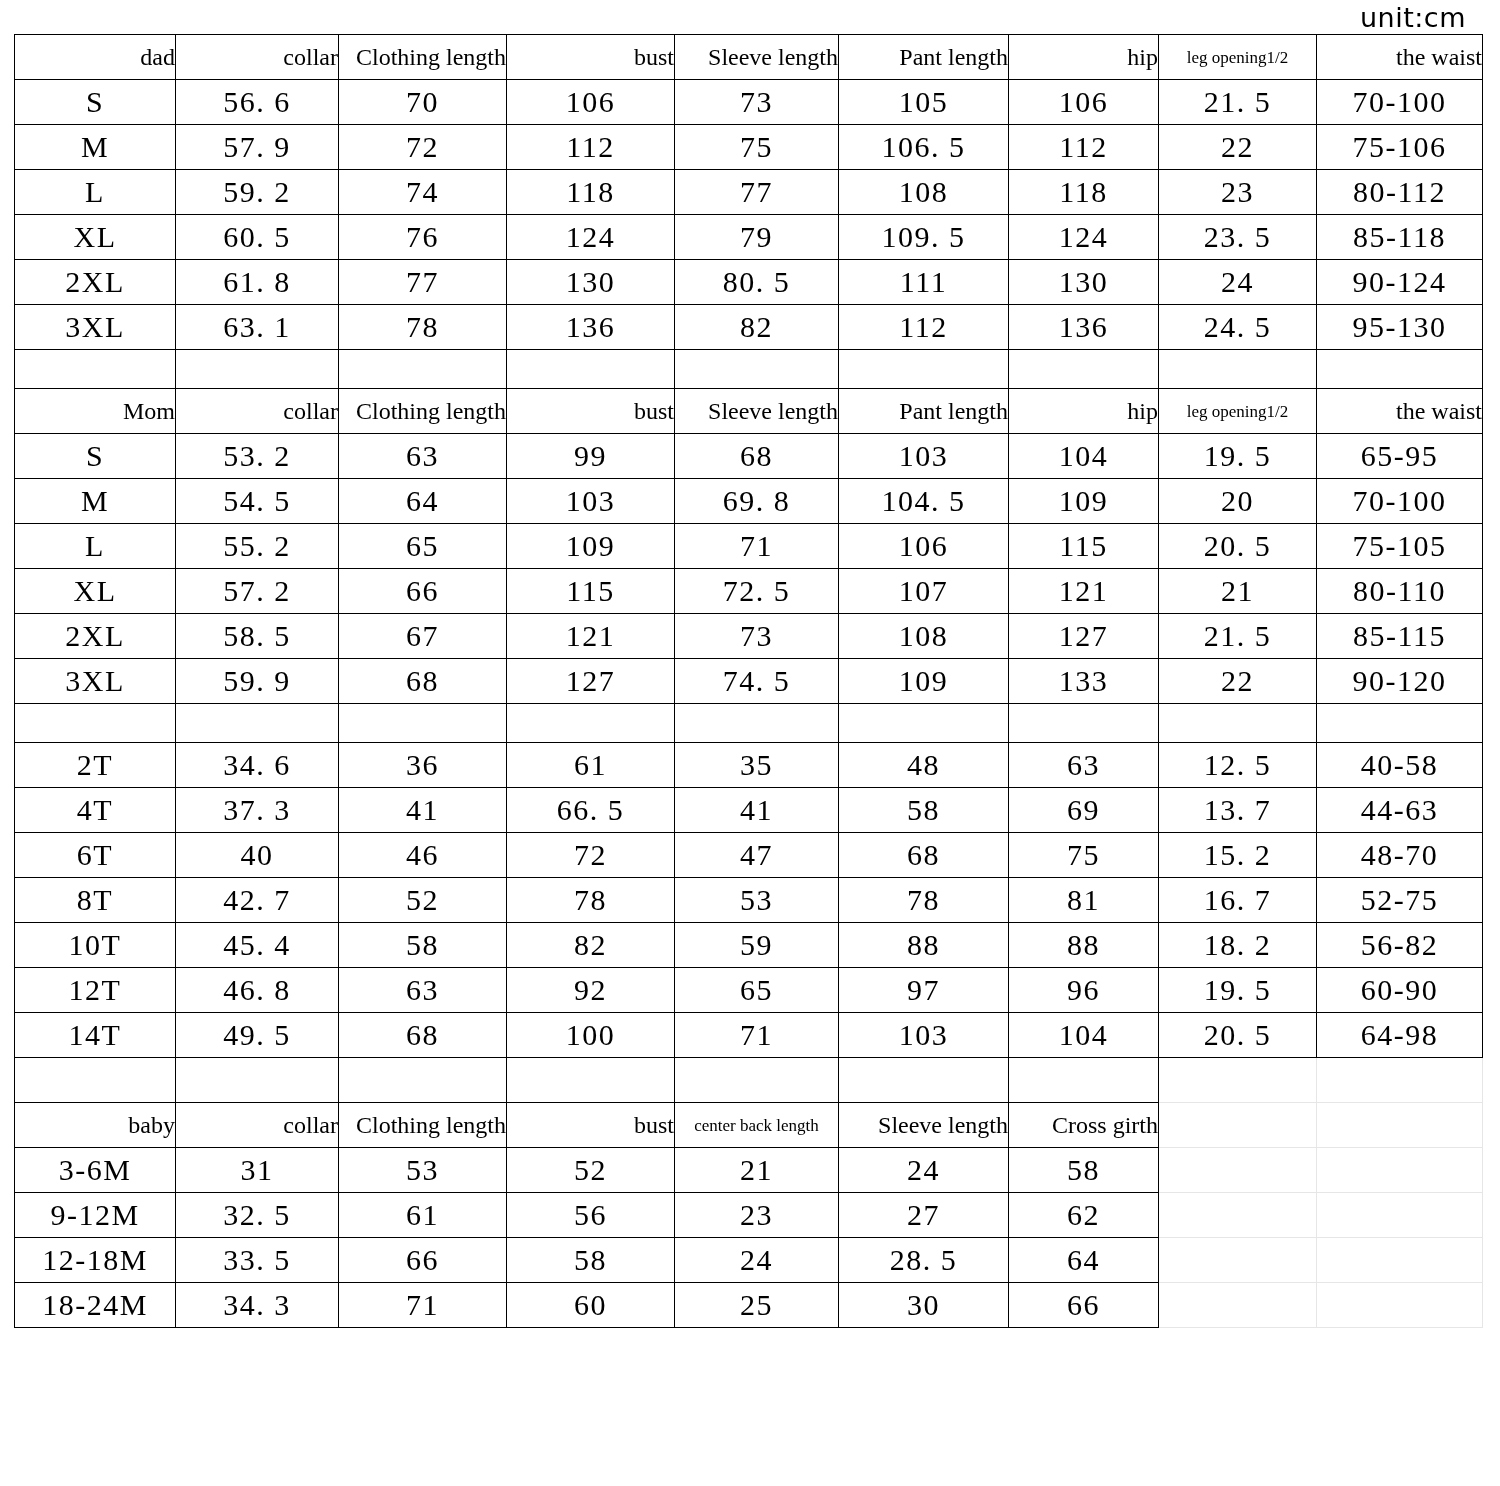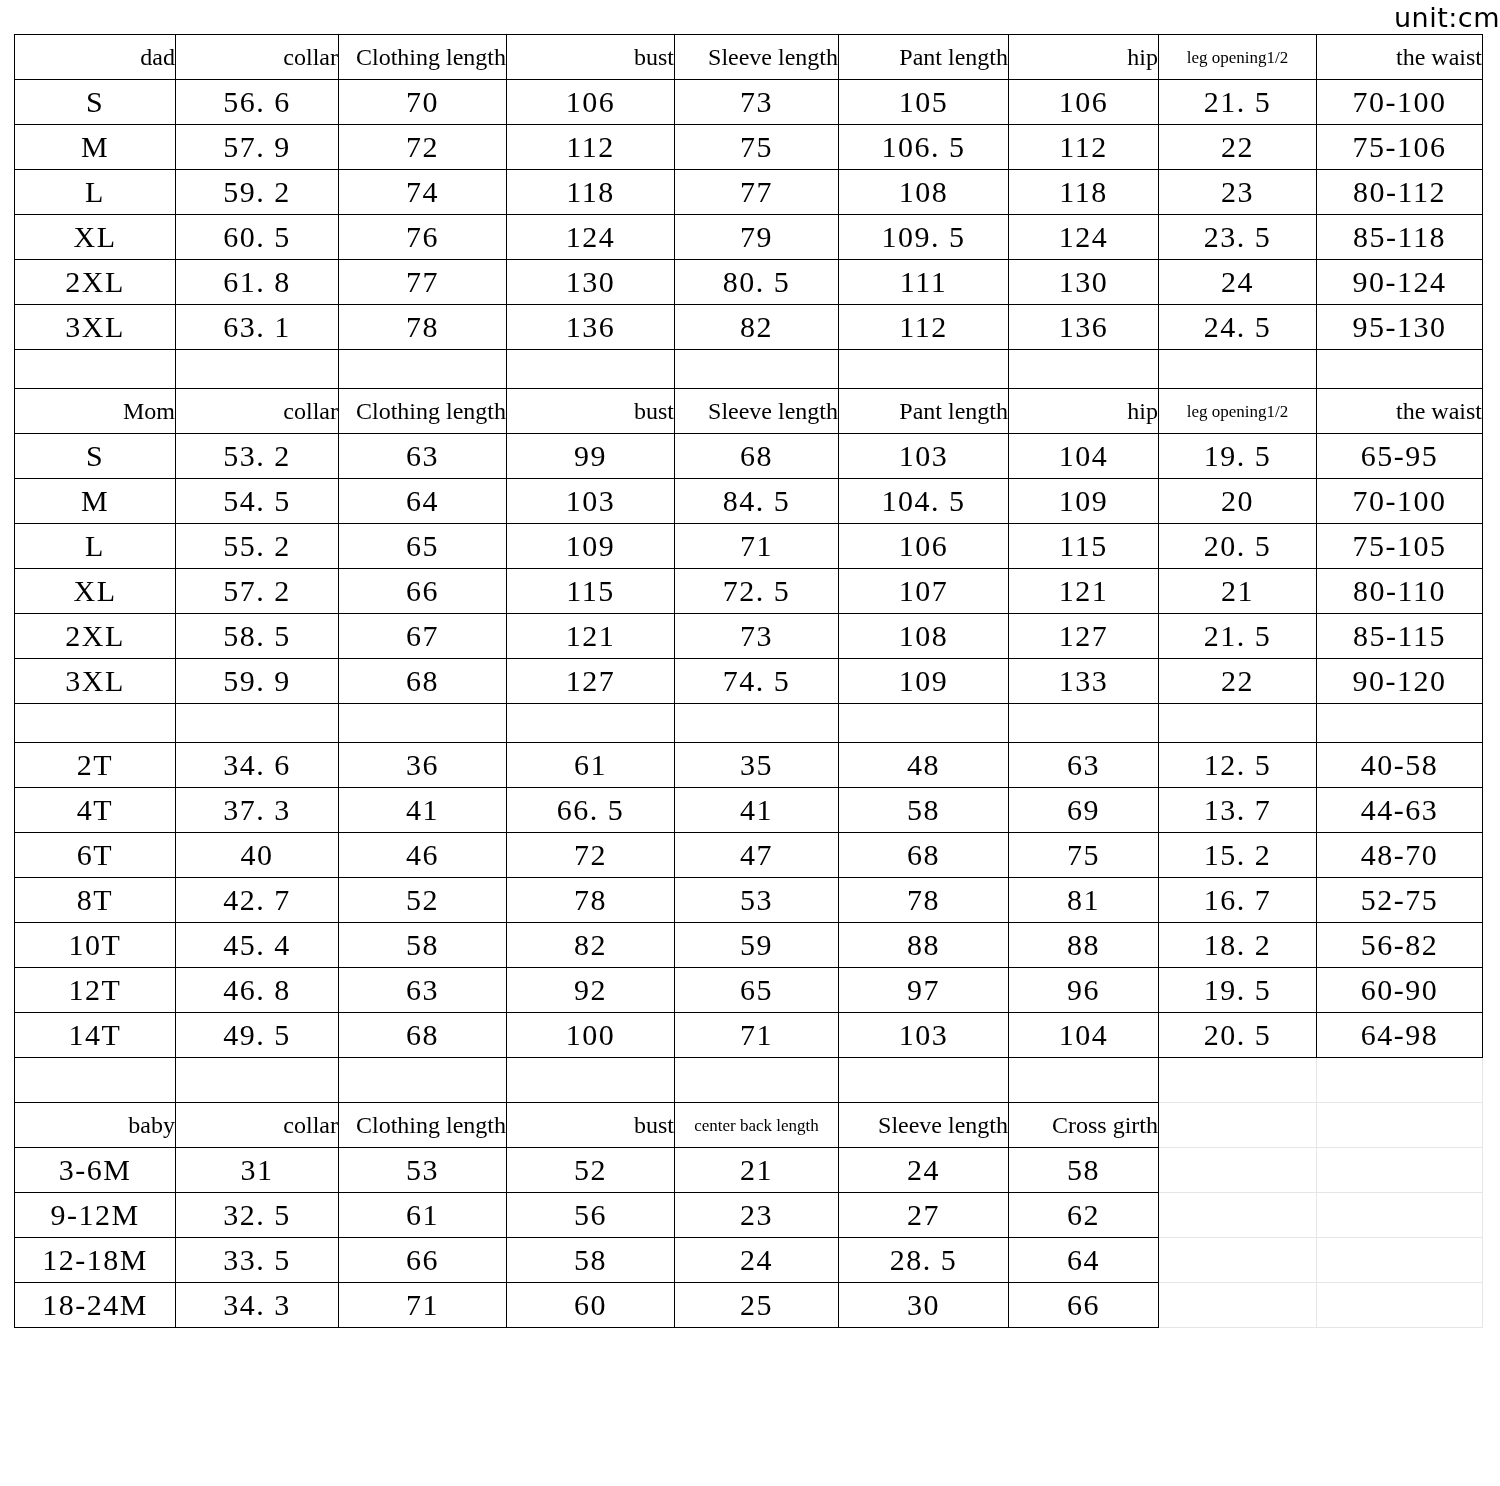--- a/index.html
+++ b/index.html
@@ -18,20 +18,21 @@
     position: relative;
     width: 1500px;
     height: 1486px;
     box-sizing: border-box;
   }
   .unit-row {
     height: 34px;
     display: flex;
     align-items: center;
     justify-content: flex-end;
+    padding-right: 34px;
     font-family: "DejaVu Sans", sans-serif;
     font-size: 27px;
     letter-spacing: 0.5px;
   }
   table.size-table {
     border-collapse: collapse;
     table-layout: fixed;
     width: 1468px;
     margin-left: 14px;
   }
@@ -215,21 +216,21 @@
         <td>103</td>
         <td>104</td>
         <td>19. 5</td>
         <td>65-95</td>
       </tr>
       <tr>
         <td>M</td>
         <td>54. 5</td>
         <td>64</td>
         <td>103</td>
-        <td>84. 5</td>
+        <td>69. 8</td>
         <td>104. 5</td>
         <td>109</td>
         <td>20</td>
         <td>70-100</td>
       </tr>
       <tr>
         <td>L</td>
         <td>55. 2</td>
         <td>65</td>
         <td>109</td>

